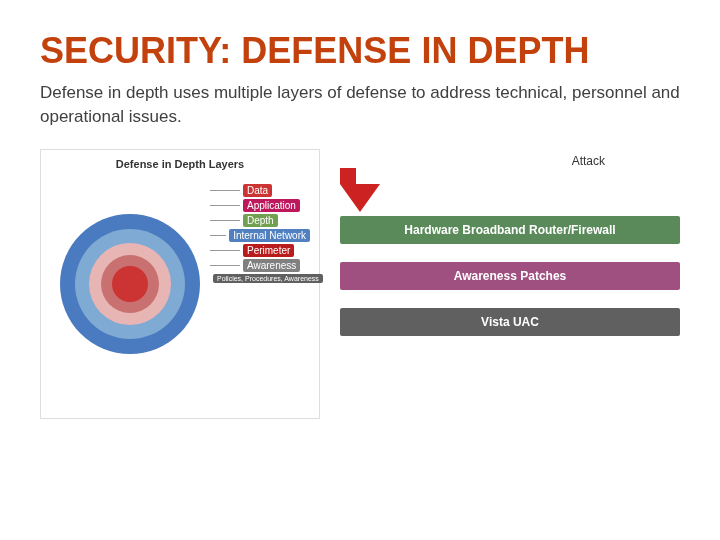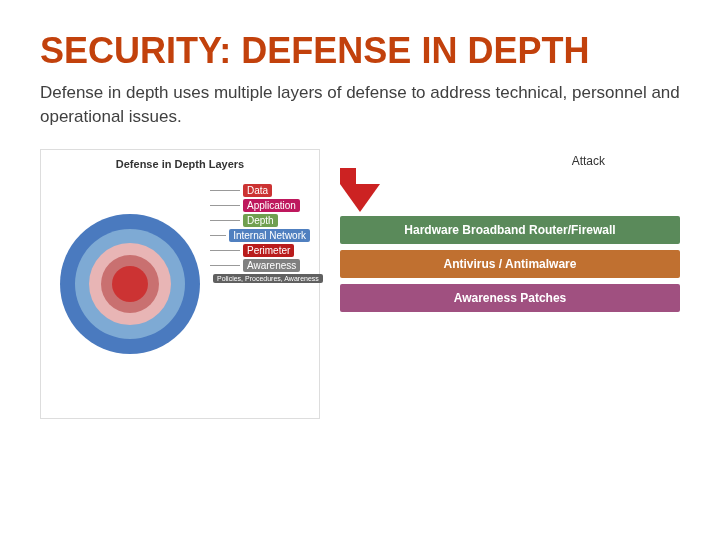--- a/index.html
+++ b/index.html
@@ -124,21 +124,21 @@
       flex: 1;
       display: flex;
       flex-direction: column;
       align-items: center;
       gap: 0;
       position: relative;
       padding-top: 5px;
     }
     .layer-row {
       width: 100%;
-      margin-bottom: 3px;
+      margin-bottom: 15px;
     }
     .layer-box {
       width: 100%;
       padding: 7px 10px;
       text-align: center;
       font-size: 12px;
       font-weight: bold;
       color: #fff;
       border-radius: 2px;
     }
@@ -210,21 +210,21 @@
       <div style="display:flex;flex-direction:column;width:100%;padding-right:35px;margin-bottom:4px;">
         <div class="attack-text">Attack</div>
         <div style="width:16px;height:16px;background:#cc2222;margin-right:5px;"></div>
         <div style="width:0;height:0;border-left:20px solid transparent;border-right:20px solid transparent;border-top:28px solid #cc2222;margin-right:-8px;"></div>
       </div>
       <div id="layers-container" style="width:100%;display:flex;flex-direction:column;gap:3px;">
       <div class="layer-row">
             <div class="layer-box lb-router" style="background: rgb(90, 138, 90);">Hardware Broadband Router/Firewall</div>
           </div>
           <div class="layer-row">
-            <div class="layer-box lb-antivirus" style="background: rgb(192, 112, 48);">Antivirus / Antimalware</div>
+            <div class="layer-box lb-patches" style="background: rgb(160, 80, 128);">Awareness Patches</div>
           </div>
           <div class="layer-row">
-            <div class="layer-box lb-patches" style="background: rgb(160, 80, 128);">Awareness Patches</div>
+            <div class="layer-box lb-uac" style="background: rgb(96, 96, 96);">Vista UAC</div>
           </div>
         </div>
     </div>
   </div>
 </div>
 
 </body></html>

